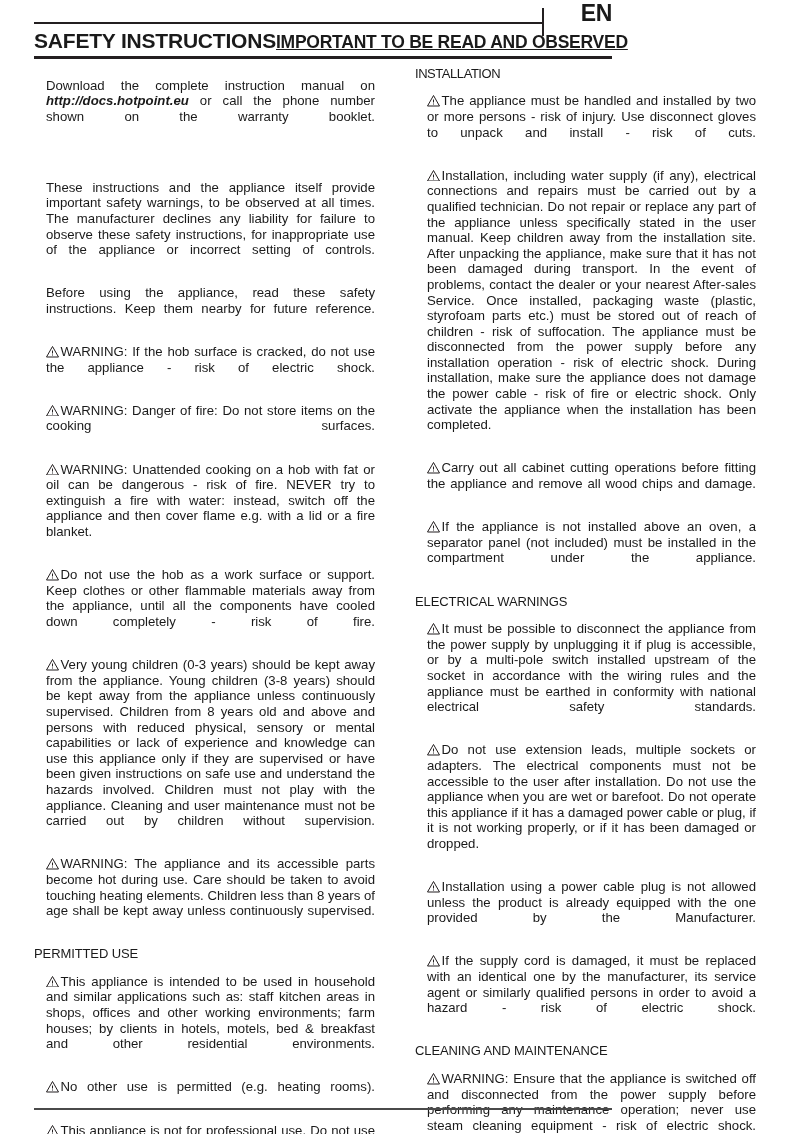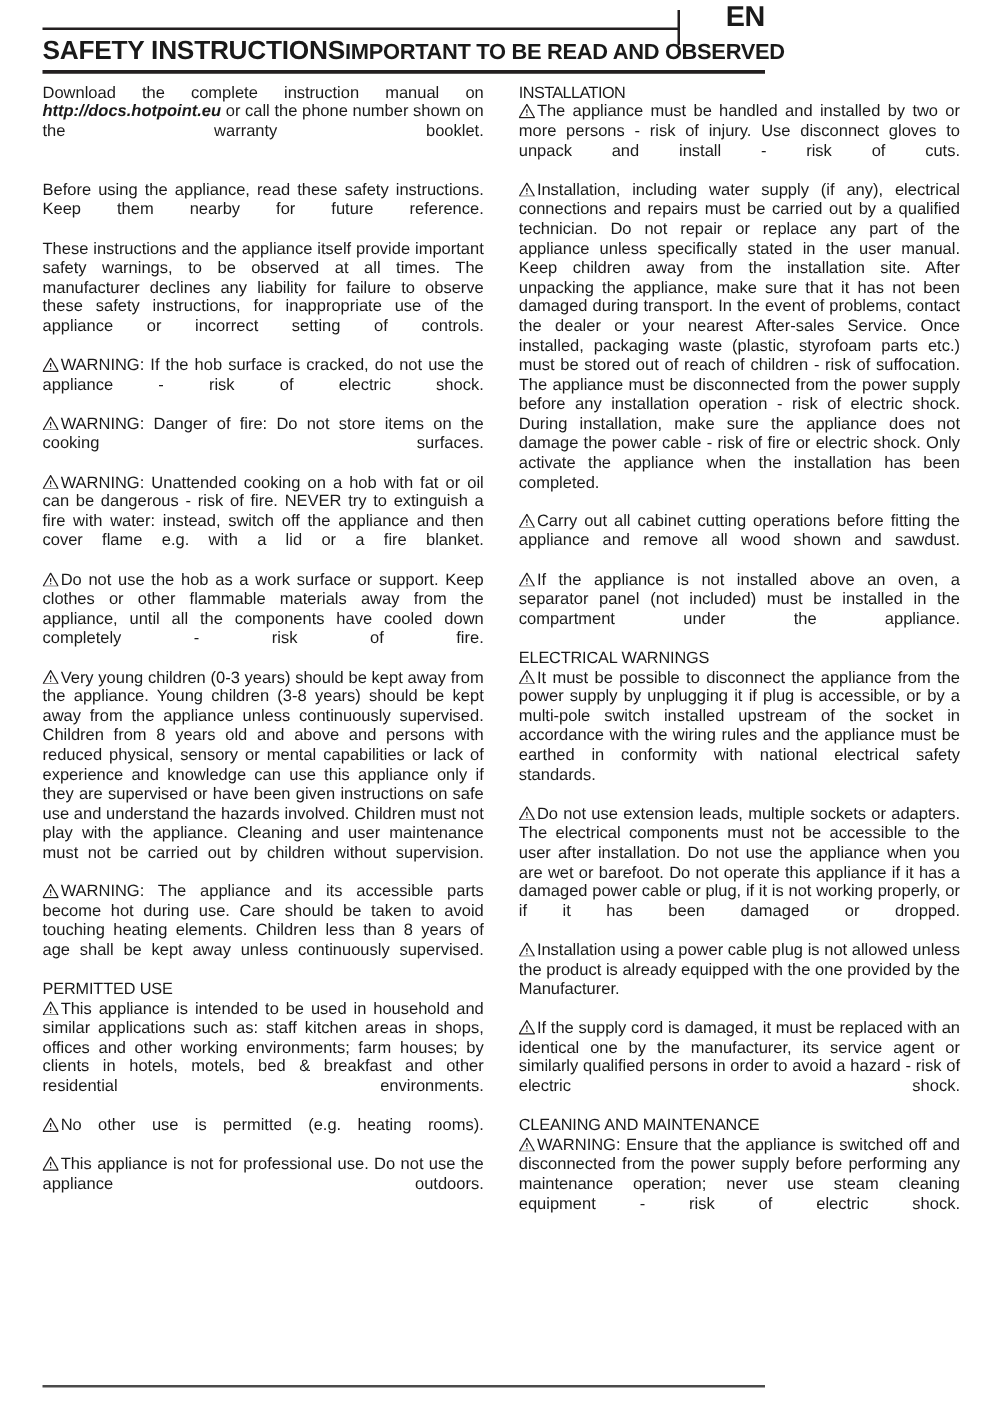--- a/index.html
+++ b/index.html
@@ -65,40 +65,41 @@
     font-size: 21px;
     font-weight: bold;
     letter-spacing: -0.2px;
     white-space: nowrap;
   }
   .title-sub {
     font-size: 17.5px;
     font-weight: bold;
     letter-spacing: -0.25px;
     white-space: nowrap;
+    text-decoration: underline;
   }
   .rule-under {
     height: 2.4px;
     background: #231f20;
     margin-top: 1px;
   }
 
   
   .columns {
     display: flex;
     margin-top: 7px;
     gap: 28px;
   }
   .col {
     width: 353px;
     flex: 0 0 353px;
   }
 
   p.para {
-    margin: 0;
+    margin: 12px;
     font-size: 13.2px;
     line-height: 15.6px;
     text-align: justify;
     text-justify: inter-word;
     hyphens: none;
   }
   
   p.para::after {
     content: "";
     display: inline-block;
@@ -163,22 +164,22 @@
   </div>
 
   <div class="columns">
 
     <div class="col">
 
       <p class="para"><span>Download the complete instruction manual on </span><span class="url">http://docs.hotpoint.eu</span><span> or call the phone number shown on the warranty booklet.</span></p>
 
       <div class="spacer"></div>
 
+      <p class="para">These instructions and the appliance itself provide important safety warnings, to be observed at all times. The manufacturer declines any liability for failure to observe these safety instructions, for inappropriate use of the appliance or incorrect setting of controls.</p>
       <p class="para">Before using the appliance, read these safety instructions. Keep them nearby for future reference.</p>
-      <p class="para">These instructions and the appliance itself provide important safety warnings, to be observed at all times. The manufacturer declines any liability for failure to observe these safety instructions, for inappropriate use of the appliance or incorrect setting of controls.</p>
 
       <p class="para"><span class="warn"><svg width="13" height="11.5" viewBox="0 0 26 23">
               <path d="M13 1 L25 22 L1 22 Z" fill="none" stroke="#231f20" stroke-width="2" stroke-linejoin="round"></path>
               <rect x="12" y="9" width="2" height="6" fill="#231f20"></rect>
               <rect x="12" y="17" width="2" height="2" fill="#231f20"></rect>
             </svg></span><span>WARNING: If the hob surface is cracked, do not use the appliance - risk of electric shock.</span></p>
 
       <p class="para"><span class="warn"><svg width="13" height="11.5" viewBox="0 0 26 23">
               <path d="M13 1 L25 22 L1 22 Z" fill="none" stroke="#231f20" stroke-width="2" stroke-linejoin="round"></path>
               <rect x="12" y="9" width="2" height="6" fill="#231f20"></rect>
@@ -246,21 +247,21 @@
       <p class="para"><span class="warn"><svg width="13" height="11.5" viewBox="0 0 26 23">
               <path d="M13 1 L25 22 L1 22 Z" fill="none" stroke="#231f20" stroke-width="2" stroke-linejoin="round"></path>
               <rect x="12" y="9" width="2" height="6" fill="#231f20"></rect>
               <rect x="12" y="17" width="2" height="2" fill="#231f20"></rect>
             </svg></span><span>Installation, including water supply (if any), electrical connections and repairs must be carried out by a qualified technician. Do not repair or replace any part of the appliance unless specifically stated in the user manual. Keep children away from the installation site. After unpacking the appliance, make sure that it has not been damaged during transport. In the event of problems, contact the dealer or your nearest After-sales Service. Once installed, packaging waste (plastic, styrofoam parts etc.) must be stored out of reach of children - risk of suffocation. The appliance must be disconnected from the power supply before any installation operation - risk of electric shock. During installation, make sure the appliance does not damage the power cable - risk of fire or electric shock. Only activate the appliance when the installation has been completed.</span></p>
 
       <p class="para"><span class="warn"><svg width="13" height="11.5" viewBox="0 0 26 23">
               <path d="M13 1 L25 22 L1 22 Z" fill="none" stroke="#231f20" stroke-width="2" stroke-linejoin="round"></path>
               <rect x="12" y="9" width="2" height="6" fill="#231f20"></rect>
               <rect x="12" y="17" width="2" height="2" fill="#231f20"></rect>
-            </svg></span><span>Carry out all cabinet cutting operations before fitting the appliance and remove all wood shown and sawdust.</span></p>
+            </svg></span><span>Carry out all cabinet cutting operations before fitting the appliance and remove all wood chips and damage.</span></p>
 
       <p class="para"><span class="warn"><svg width="13" height="11.5" viewBox="0 0 26 23">
               <path d="M13 1 L25 22 L1 22 Z" fill="none" stroke="#231f20" stroke-width="2" stroke-linejoin="round"></path>
               <rect x="12" y="9" width="2" height="6" fill="#231f20"></rect>
               <rect x="12" y="17" width="2" height="2" fill="#231f20"></rect>
             </svg></span><span>If the appliance is not installed above an oven, a separator panel (not included) must be installed in the compartment under the appliance.</span></p>
 
       <h2 class="section">ELECTRICAL WARNINGS</h2>
 
       <p class="para"><span class="warn"><svg width="13" height="11.5" viewBox="0 0 26 23">

